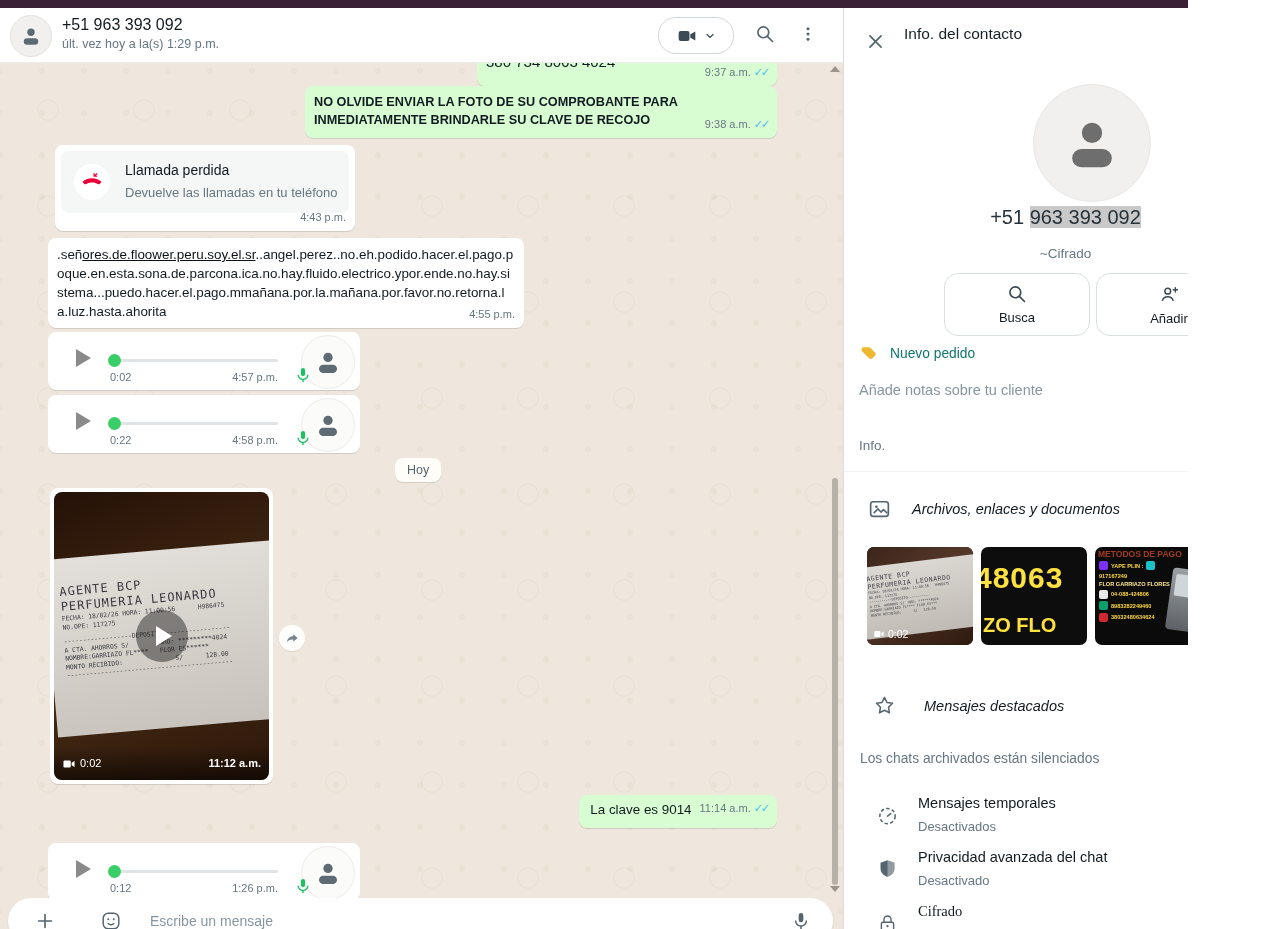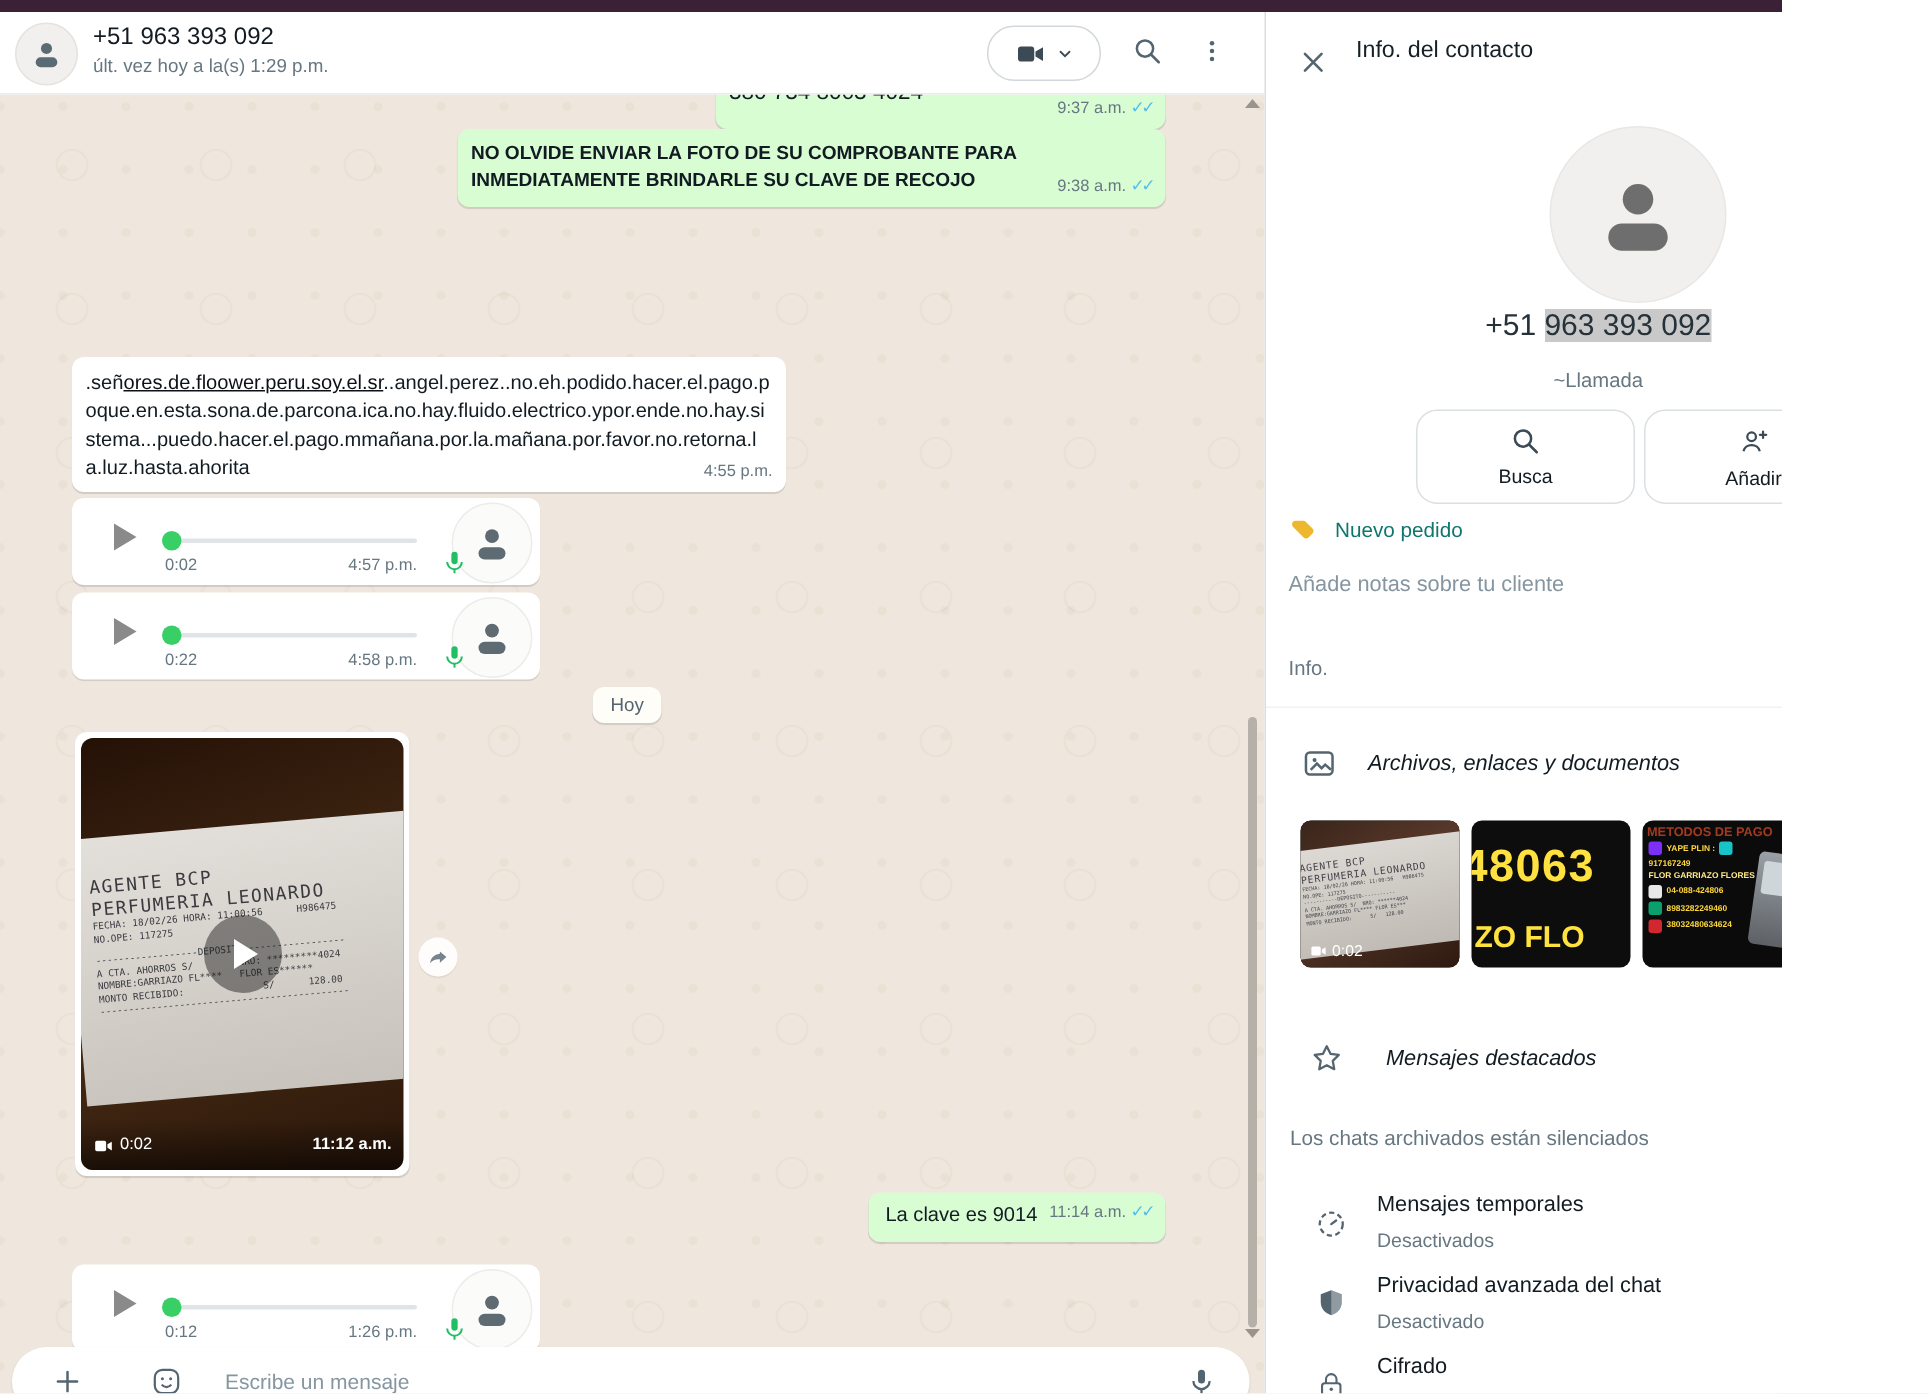--- a/index.html
+++ b/index.html
@@ -178,20 +178,35 @@
     </div>
 
     <div class="bub out" style="right:66px;top:24px;width:472px;height:52px;padding:7px 9px;box-sizing:border-box;">
       <div class="bold-text">NO OLVIDE ENVIAR LA FOTO DE SU COMPROBANTE PARA INMEDIATAMENTE BRINDARLE SU CLAVE DE RECOJO</div>
       <div class="msg-meta">
           <span class="time">9:38 a.m.</span>
           <span class="checks"></span>
         </div>
     </div>
 
+    <div class="bub in" style="left:55px;top:83px;width:300px;height:86px;">
+      <div class="mc-box">
+        <div class="mc-ico">
+          <svg width="20" height="20" viewBox="0 0 24 24" fill="currentColor">
+              <path d="M12 12.6c-2.8 0-5.4.7-7.5 2-.6.4-1.1.3-1.6-.2L1.2 12.7c-.5-.5-.5-1.2.1-1.7C4.2 8.6 7.9 7.4 12 7.4s7.8 1.2 10.7 3.6c.6.5.6 1.2.1 1.7l-1.7 1.7c-.5.5-1 .6-1.6.2-2.1-1.3-4.7-2-7.5-2z"></path>
+              <path d="M14.6 1.6l3.1 3.1M17.7 1.9v3.1h-3.1" stroke="currentColor" stroke-width="1.5" fill="none" stroke-linecap="round" transform="rotate(90 16.1 3.4)"></path>
+            </svg>
+        </div>
+        <div class="mc-title">Llamada perdida</div>
+        <div class="mc-sub">Devuelve las llamadas en tu teléfono</div>
+      </div>
+      <div class="msg-meta">
+          <span class="time">4:43 p.m.</span>
+        </div>
+    </div>
 
     <div class="bub in" style="left:48px;top:176px;width:476px;height:90px;padding:7px 9px;box-sizing:border-box;font-size:13.4px;word-break:break-all;">
       <span>.señ</span><span class="link">ores.de.floower.peru.soy.el.sr</span><span>..angel.perez..no.eh.podido.hacer.el.pago.poque.en.esta.sona.de.parcona.ica.no.hay.fluido.electrico.ypor.ende.no.hay.sistema...puedo.hacer.el.pago.mmañana.por.la.mañana.por.favor.no.retorna.la.luz.hasta.ahorita</span>
       <div class="msg-meta">
           <span class="time">4:55 p.m.</span>
         </div>
     </div>
 
     <div class="bub in audio-bub" style="left:48px;top:270px;">
       <div class="play-tri"></div>
@@ -337,21 +352,21 @@
     </div>
     <div class="abs p-title">Info. del contacto</div>
 
     <div class="abs p-avatar">
       <svg width="66" height="66" viewBox="0 0 24 24" fill="#6e6e6e">
           <circle cx="12" cy="8.3" r="3.7"></circle>
           <rect x="4.8" y="14.2" width="14.4" height="6.6" rx="3.3"></rect>
         </svg>
     </div>
     <div class="abs p-phone"><span>+51 </span><span class="sel">963 393 092</span></div>
-    <div class="abs p-alias">~Llamada</div>
+    <div class="abs p-alias">~Cifrado</div>
 
     <div class="abs p-btn" style="left:100px;">
       <svg width="20" height="20" viewBox="0 0 24 24">
           <circle cx="10" cy="10" r="6.5" fill="none" stroke="currentColor" stroke-width="2"></circle>
           <line x1="15.2" y1="15.2" x2="21" y2="21" stroke="currentColor" stroke-width="2" stroke-linecap="round"></line>
         </svg>
       <span class="lbl">Busca</span>
     </div>
     <div class="abs p-btn" style="left:252px;">
       <svg width="21" height="21" viewBox="0 0 24 24" fill="none" stroke="currentColor" stroke-width="1.7">
@@ -487,18 +502,18 @@
     </div>
 
     <div class="set-row">
       <div class="set-ico" style="left:33px;top:905px;">
         <svg width="21" height="21" viewBox="0 0 24 24" fill="none" stroke="currentColor" stroke-width="1.6">
             <rect x="5" y="10.5" width="14" height="9.5" rx="2"></rect>
             <path d="M8 10.5V7.5a4 4 0 0 1 8 0v3"></path>
             <circle cx="12" cy="15" r="1.3" fill="currentColor" stroke="none"></circle>
           </svg>
       </div>
-      <div class="abs set-title" style="left:74px;top:895px;">Cifrado</div>
+      <div class="abs set-title" style="left:74px;top:895px;font-family:Liberation Serif, serif;">Cifrado</div>
       <div class="abs set-sub" style="left:74px;top:916px;white-space:nowrap;">Los mensajes están cifrados de extremo a extremo. Haz clic</div>
     </div>
   </div>
 
 </div>
 
 </body></html>

